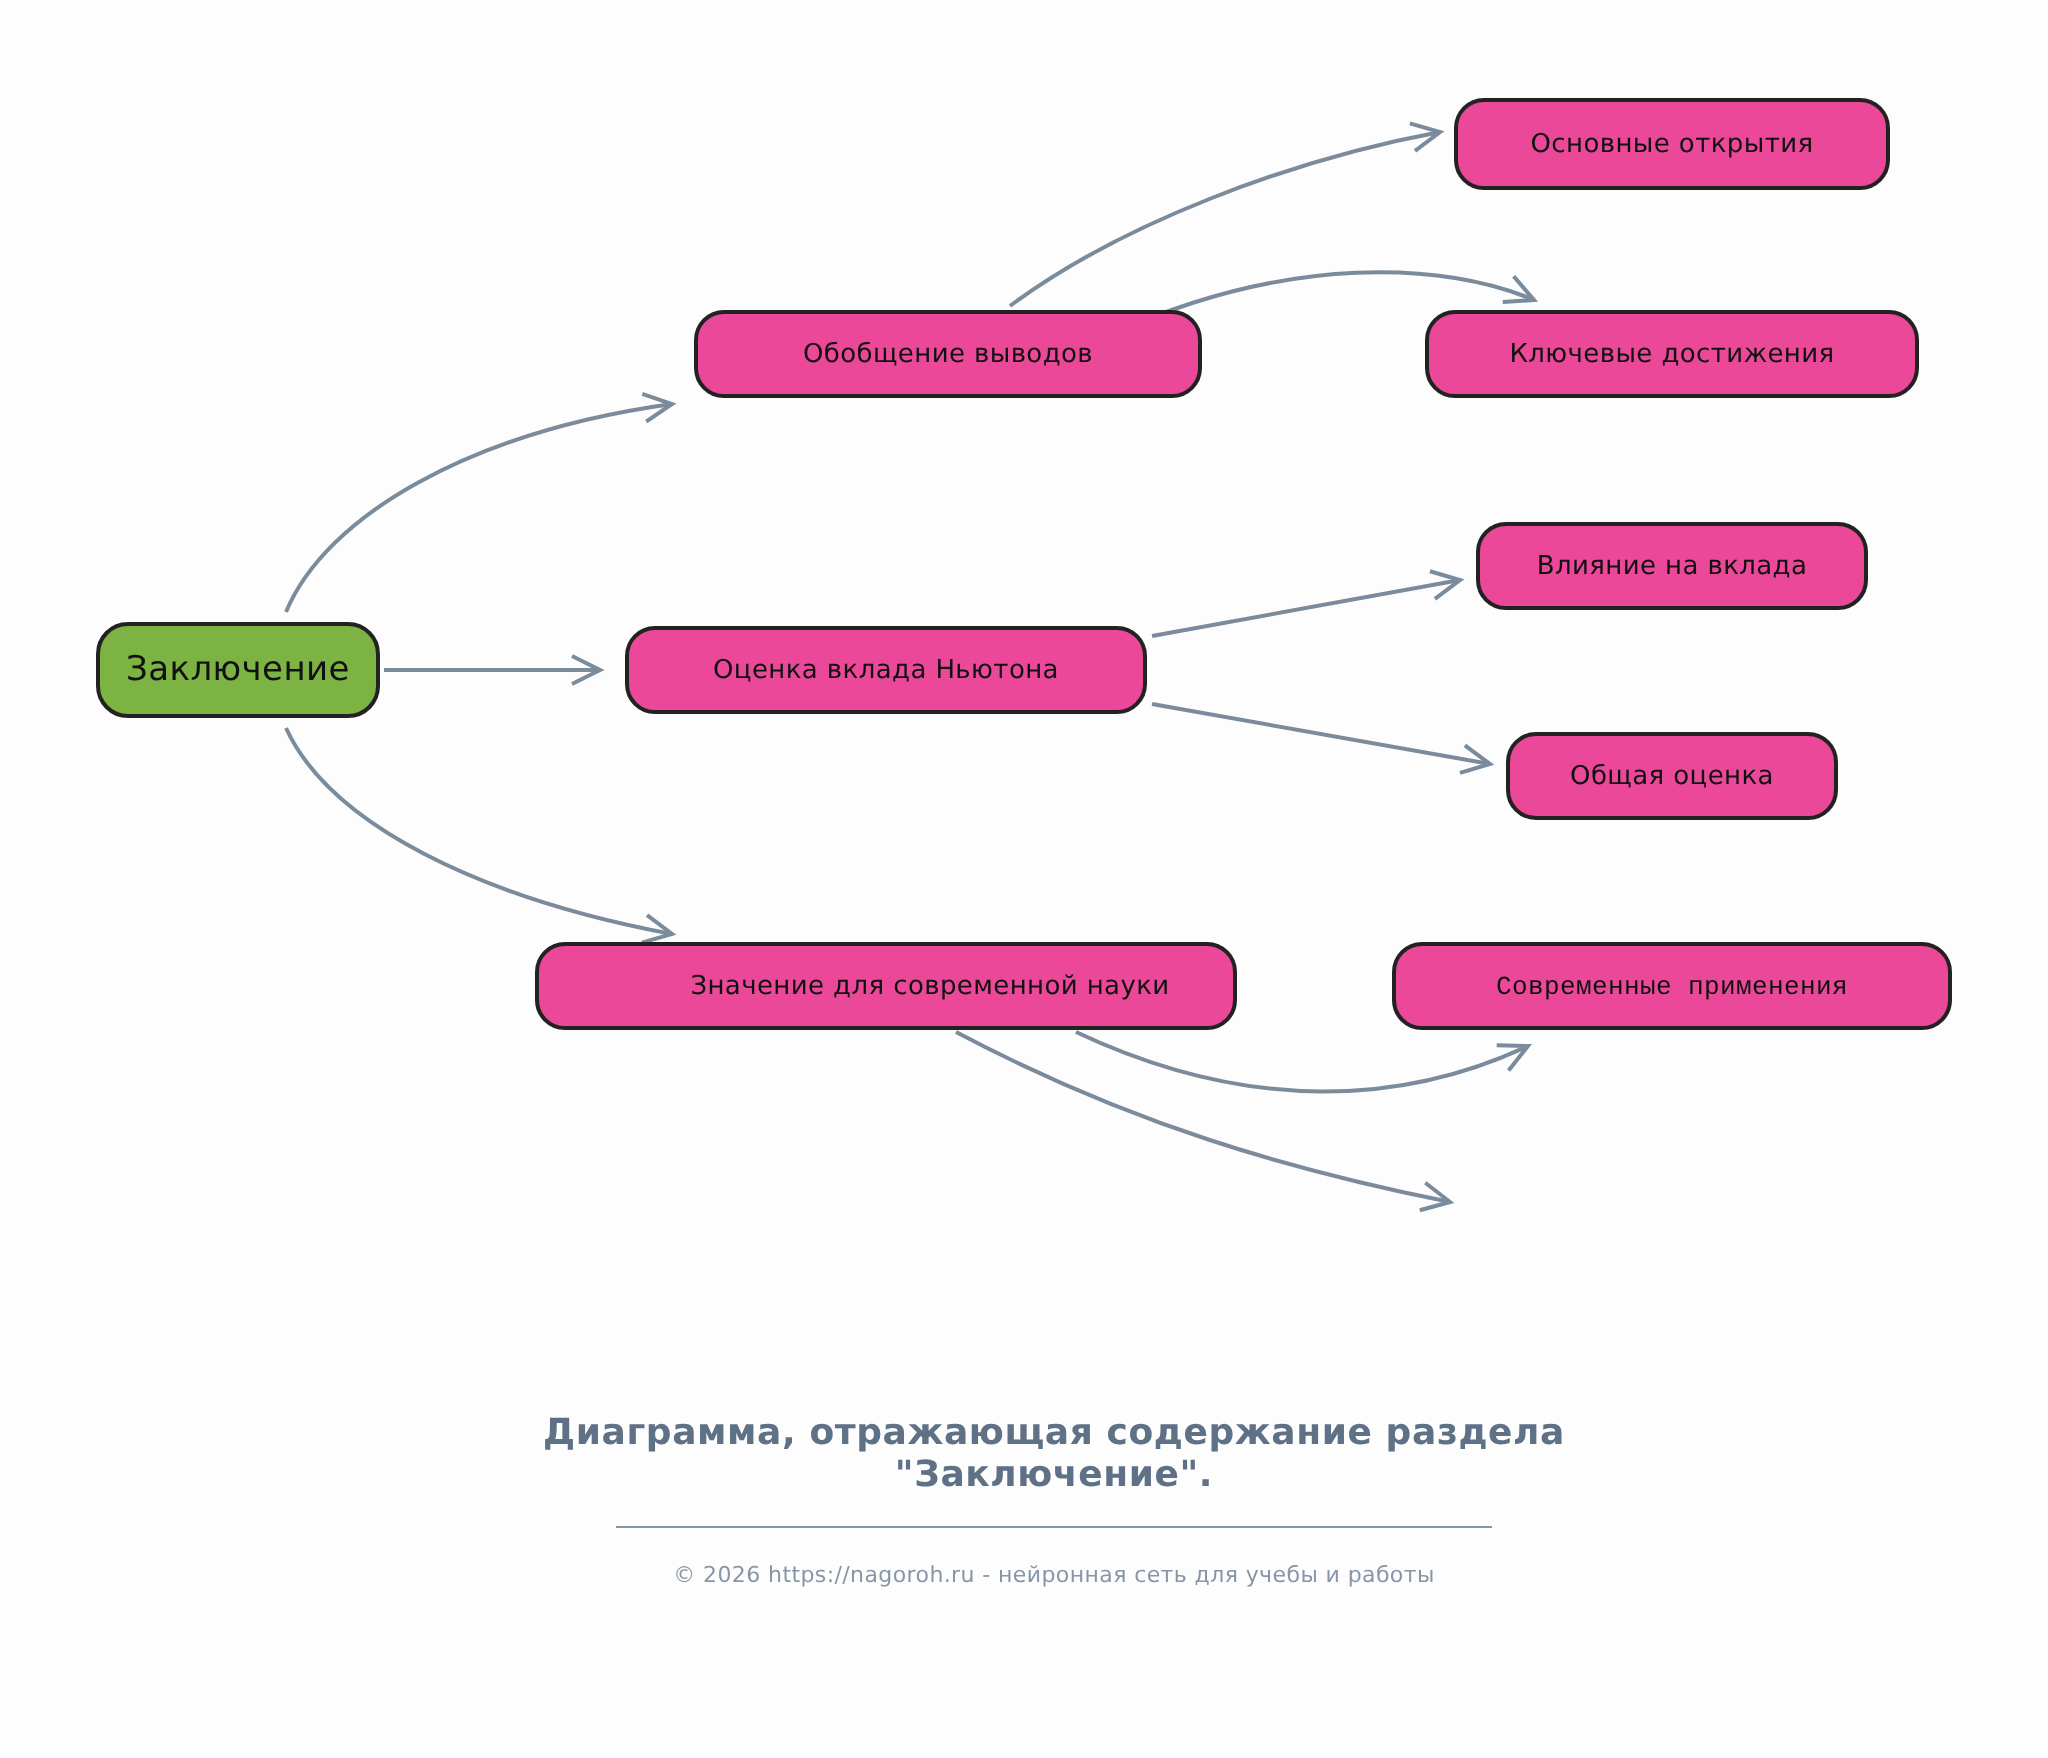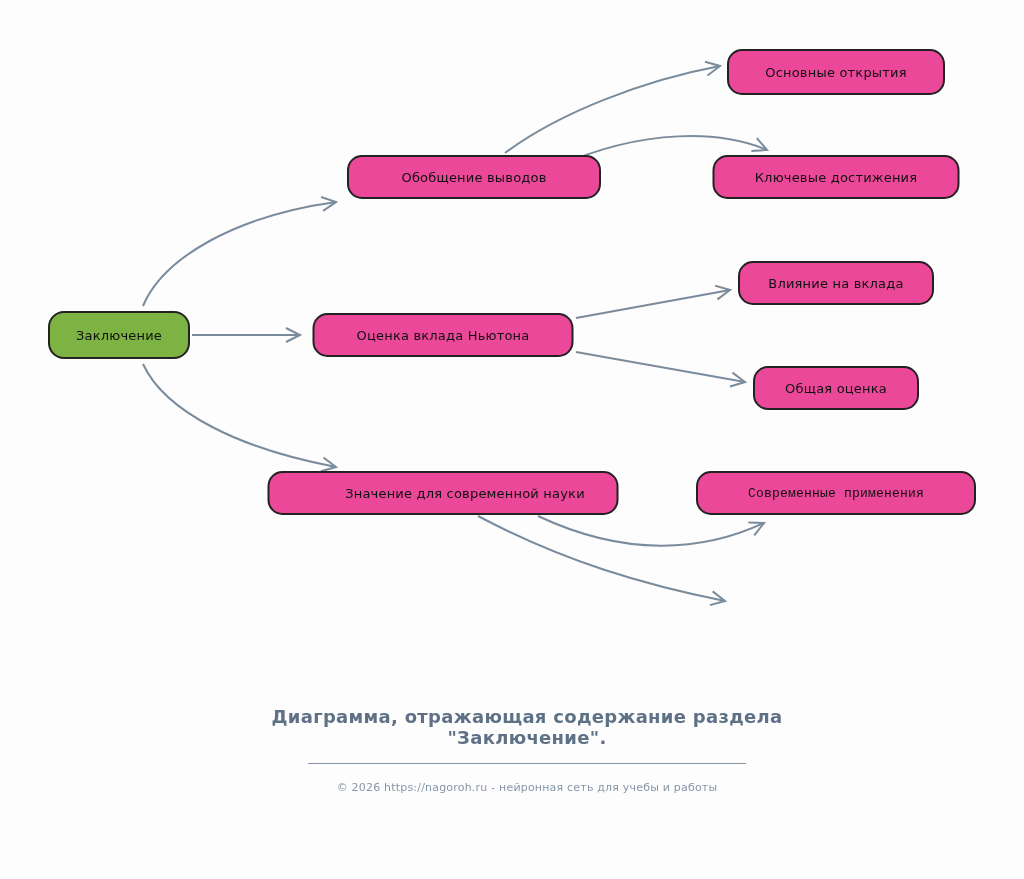--- a/index.html
+++ b/index.html
@@ -29,21 +29,21 @@
     border-radius:15px;
     font-size:13px;
     color:#111;
     white-space:nowrap;
     transform:translate(-50%,-50%);
     letter-spacing:0.2px;
   }
   .node.root{
     background:var(--root-fill);
     border-radius:16px;
-    font-size:13px;
+    font-size:17px;
   }
   .footer{
     position:absolute;
     left:527px;top:706px;
     transform:translateX(-50%);
     text-align:center;
     width:640px;
   }
   .footer .caption{
     font-weight:bold;

